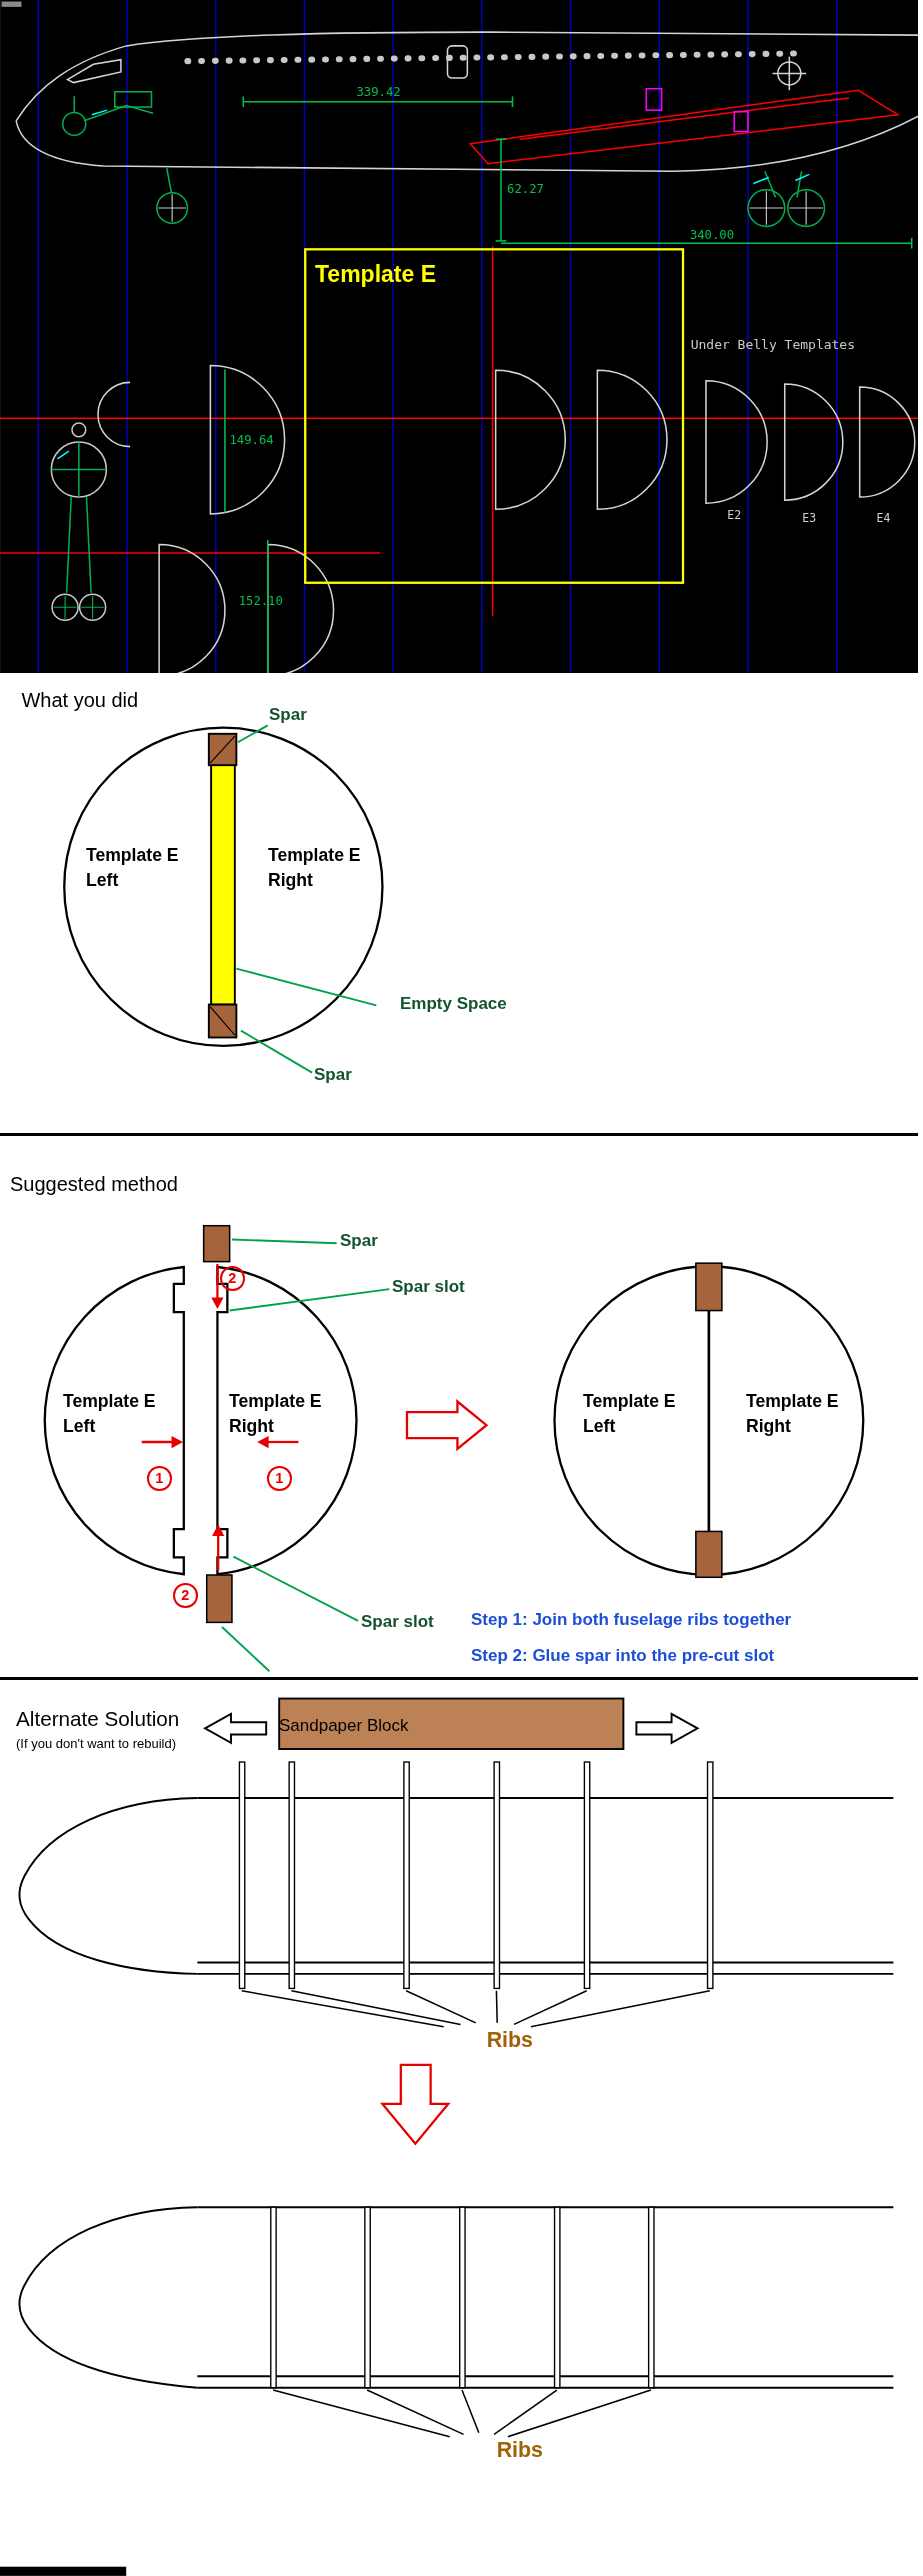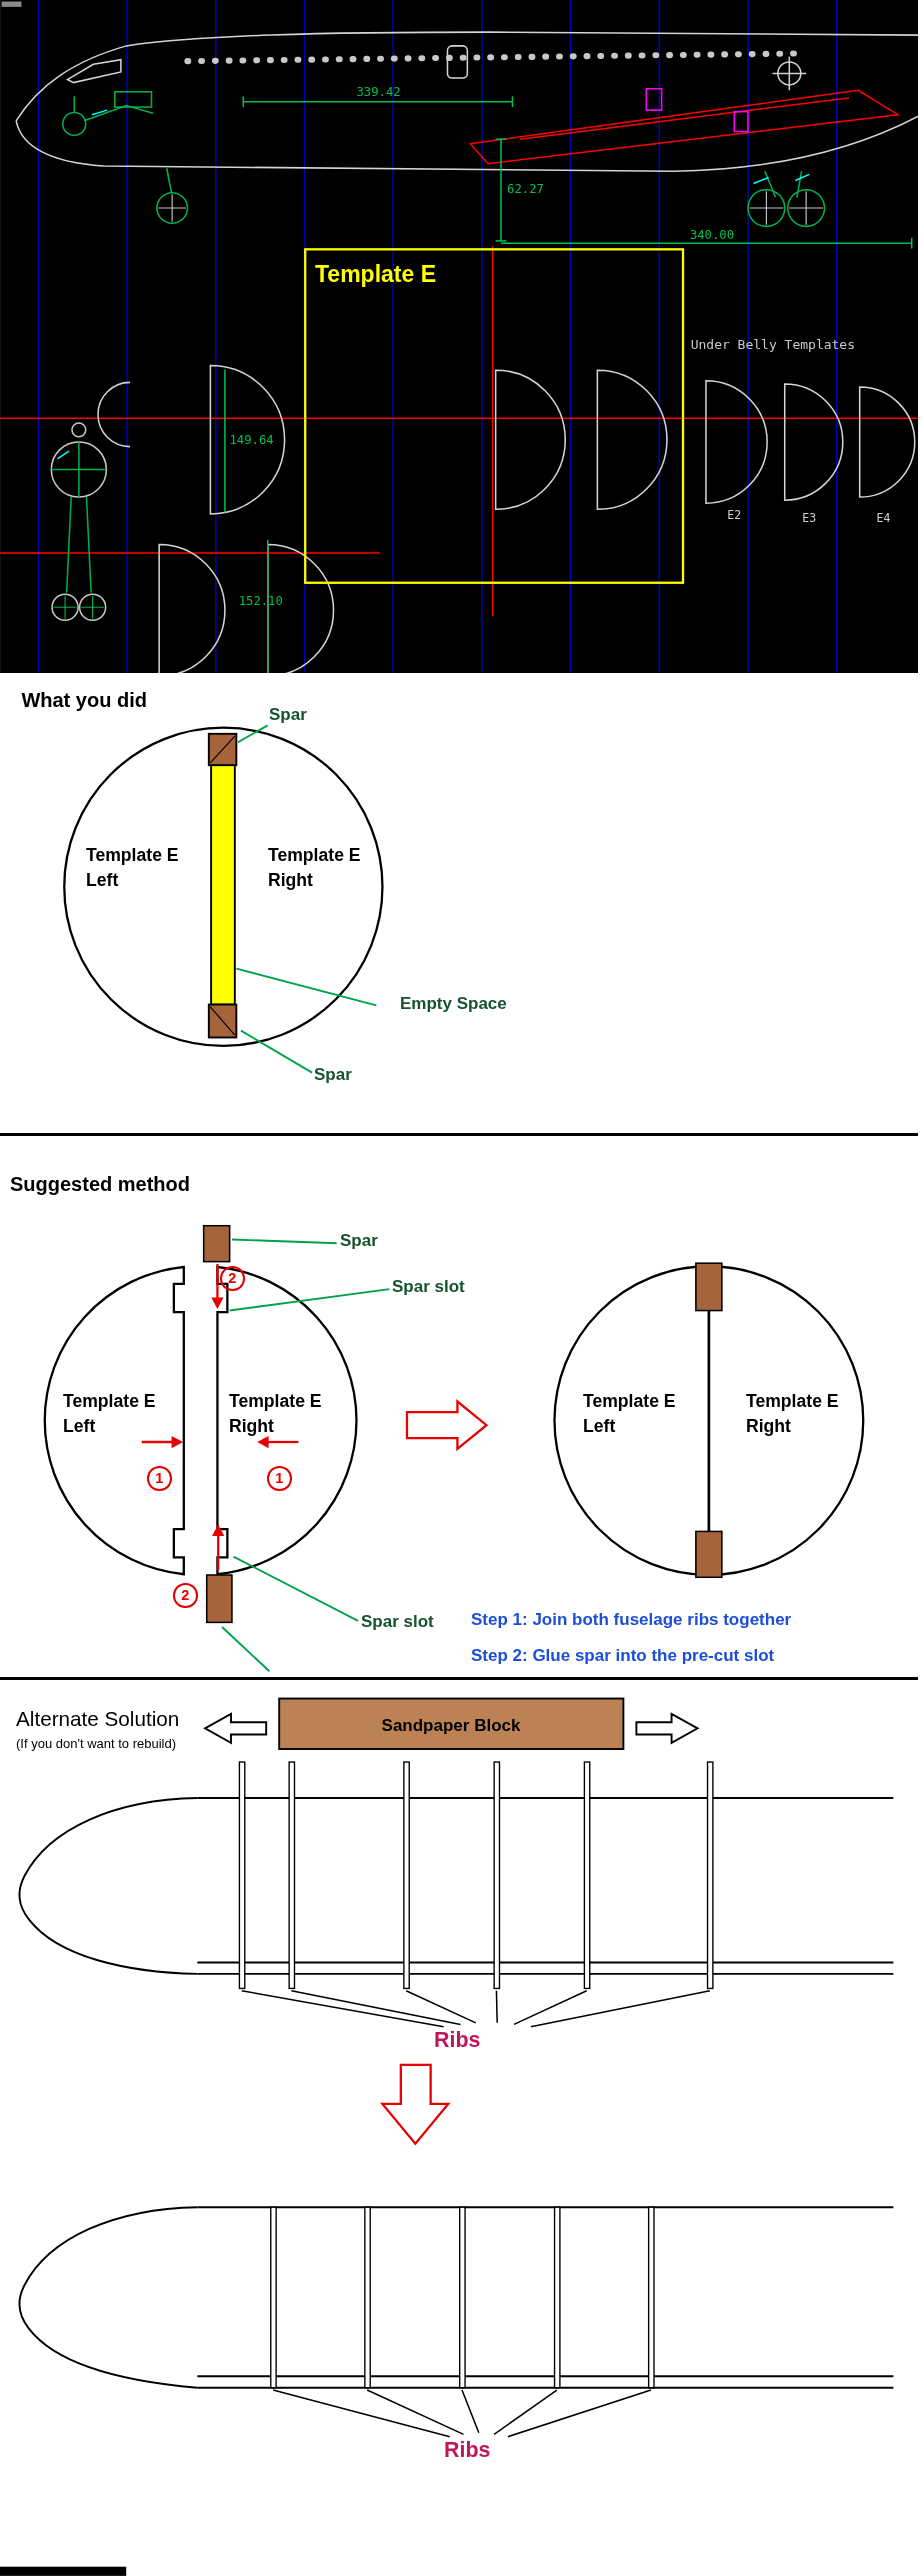--- a/index.html
+++ b/index.html
@@ -1,32 +1,32 @@
 <!DOCTYPE html>
 <html style="font-size:12.2px"><head>
 <meta charset="utf-8">
 <style>
   *{margin:0;padding:0;box-sizing:border-box}
   html,body{background:#ffffff}
   body{font-family:"Liberation Sans","DejaVu Sans",sans-serif}
   #canvas{position:relative;width:918px;height:2576px;background:#fff;overflow:hidden}
   .abs{position:absolute}
   svg{display:block}
-  .h-sec{position:absolute;font-size:20px;font-weight:bold;color:#000;white-space:nowrap}
+  .h-sec{position:absolute;font-size:20px;font-weight:normal;color:#000;white-space:nowrap}
   .h-alt{position:absolute;font-size:20.7px;font-weight:normal;color:#000;white-space:nowrap}
   .h-alt-sub{position:absolute;font-size:13px;font-weight:normal;color:#000;white-space:nowrap}
   .callout{position:absolute;font-size:17px;font-weight:bold;color:#14532d;white-space:nowrap}
   .tmpl{position:absolute;font-size:17.6px;font-weight:bold;color:#000;line-height:25px;white-space:nowrap}
   .step{position:absolute;font-size:17px;font-weight:bold;color:#1d4ed8;white-space:nowrap}
   .badge{position:absolute;width:24.5px;height:24.5px;border:2.3px solid #e60000;border-radius:50%;color:#e60000;
          font-weight:bold;font-size:14.5px;display:flex;align-items:center;justify-content:center;background:transparent}
   .divider{position:absolute;left:0;width:924px;height:3.1px;background:#000}
   .cad-template{position:absolute;font-size:23px;font-weight:bold;color:#ffff00;white-space:nowrap}
-  .ribs-label{position:absolute;font-size:21.4px;font-weight:bold;color:#be185d;text-align:left}
-  .sand-label{position:absolute;font-size:17px;font-weight:bold;color:#000;text-align:center}
+  .ribs-label{position:absolute;font-size:21.4px;font-weight:bold;color:#a16207;text-align:right}
+  .sand-label{position:absolute;font-size:17px;font-weight:normal;color:#000;}
   .cad-dim{font-family:"DejaVu Sans Mono",monospace;font-size:16px;fill:#00c050}
   .cad-note{font-family:"DejaVu Sans Mono",monospace;font-size:17px;fill:#c9c9c9}
   .cad-e{font-family:"DejaVu Sans Mono",monospace;font-size:15px;fill:#d0d0d0}
 </style>
 </head>
 <body>
 
 <div id="canvas">
 
   <svg class="abs" style="left:0;top:0" width="924" height="673" viewBox="0 0 1208 880">

